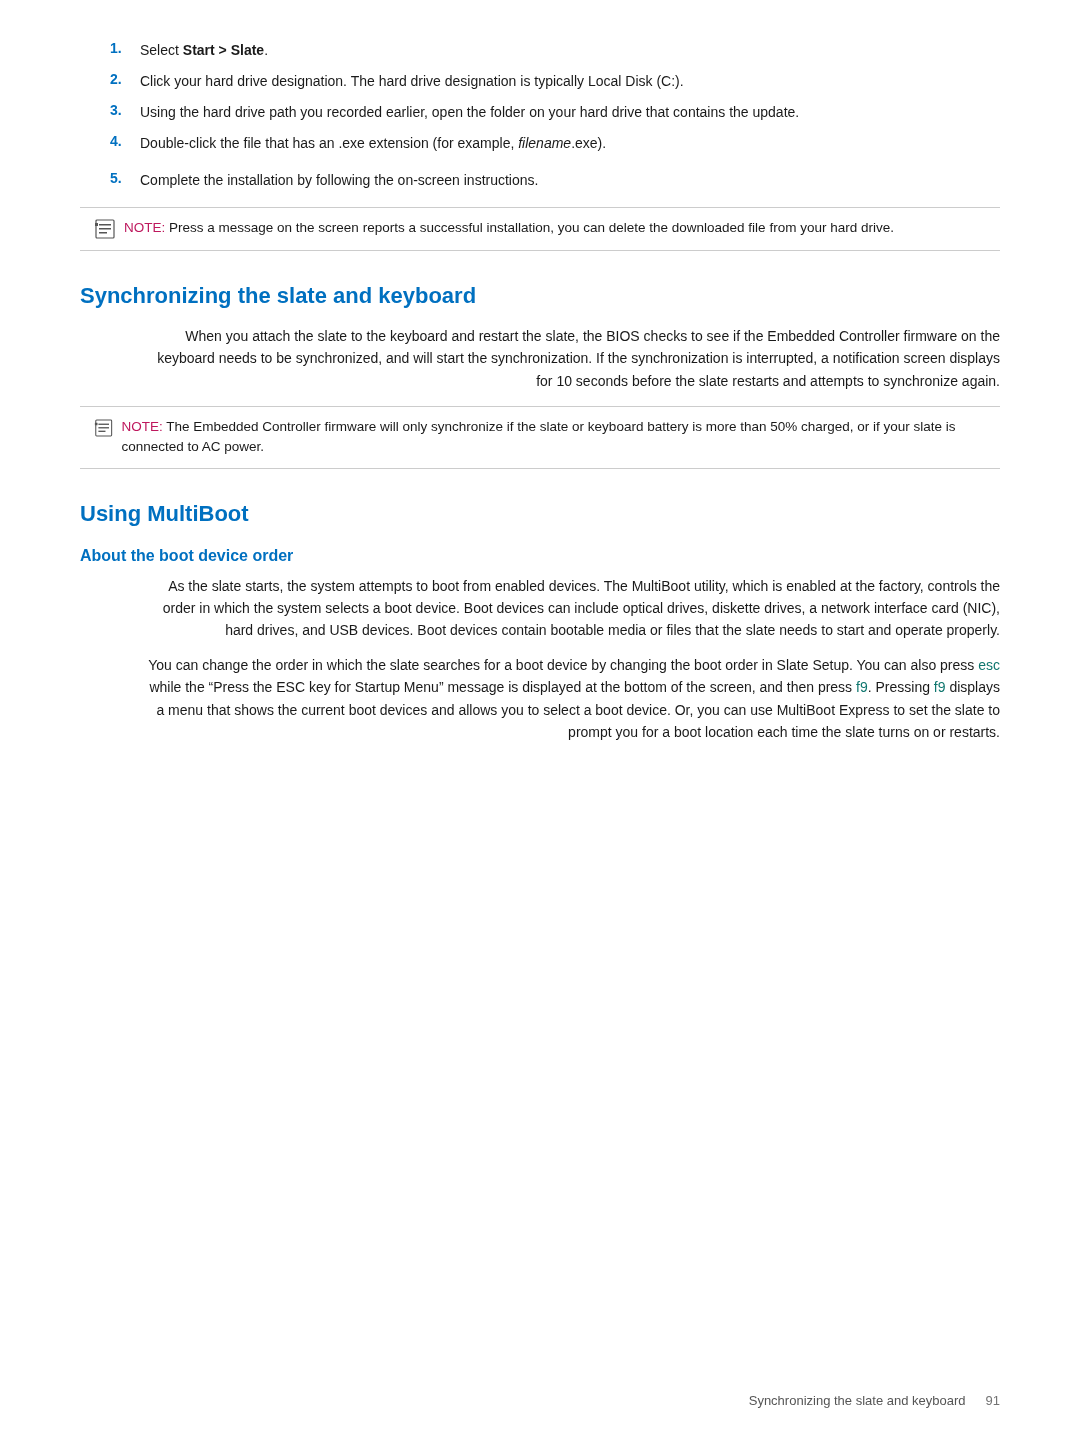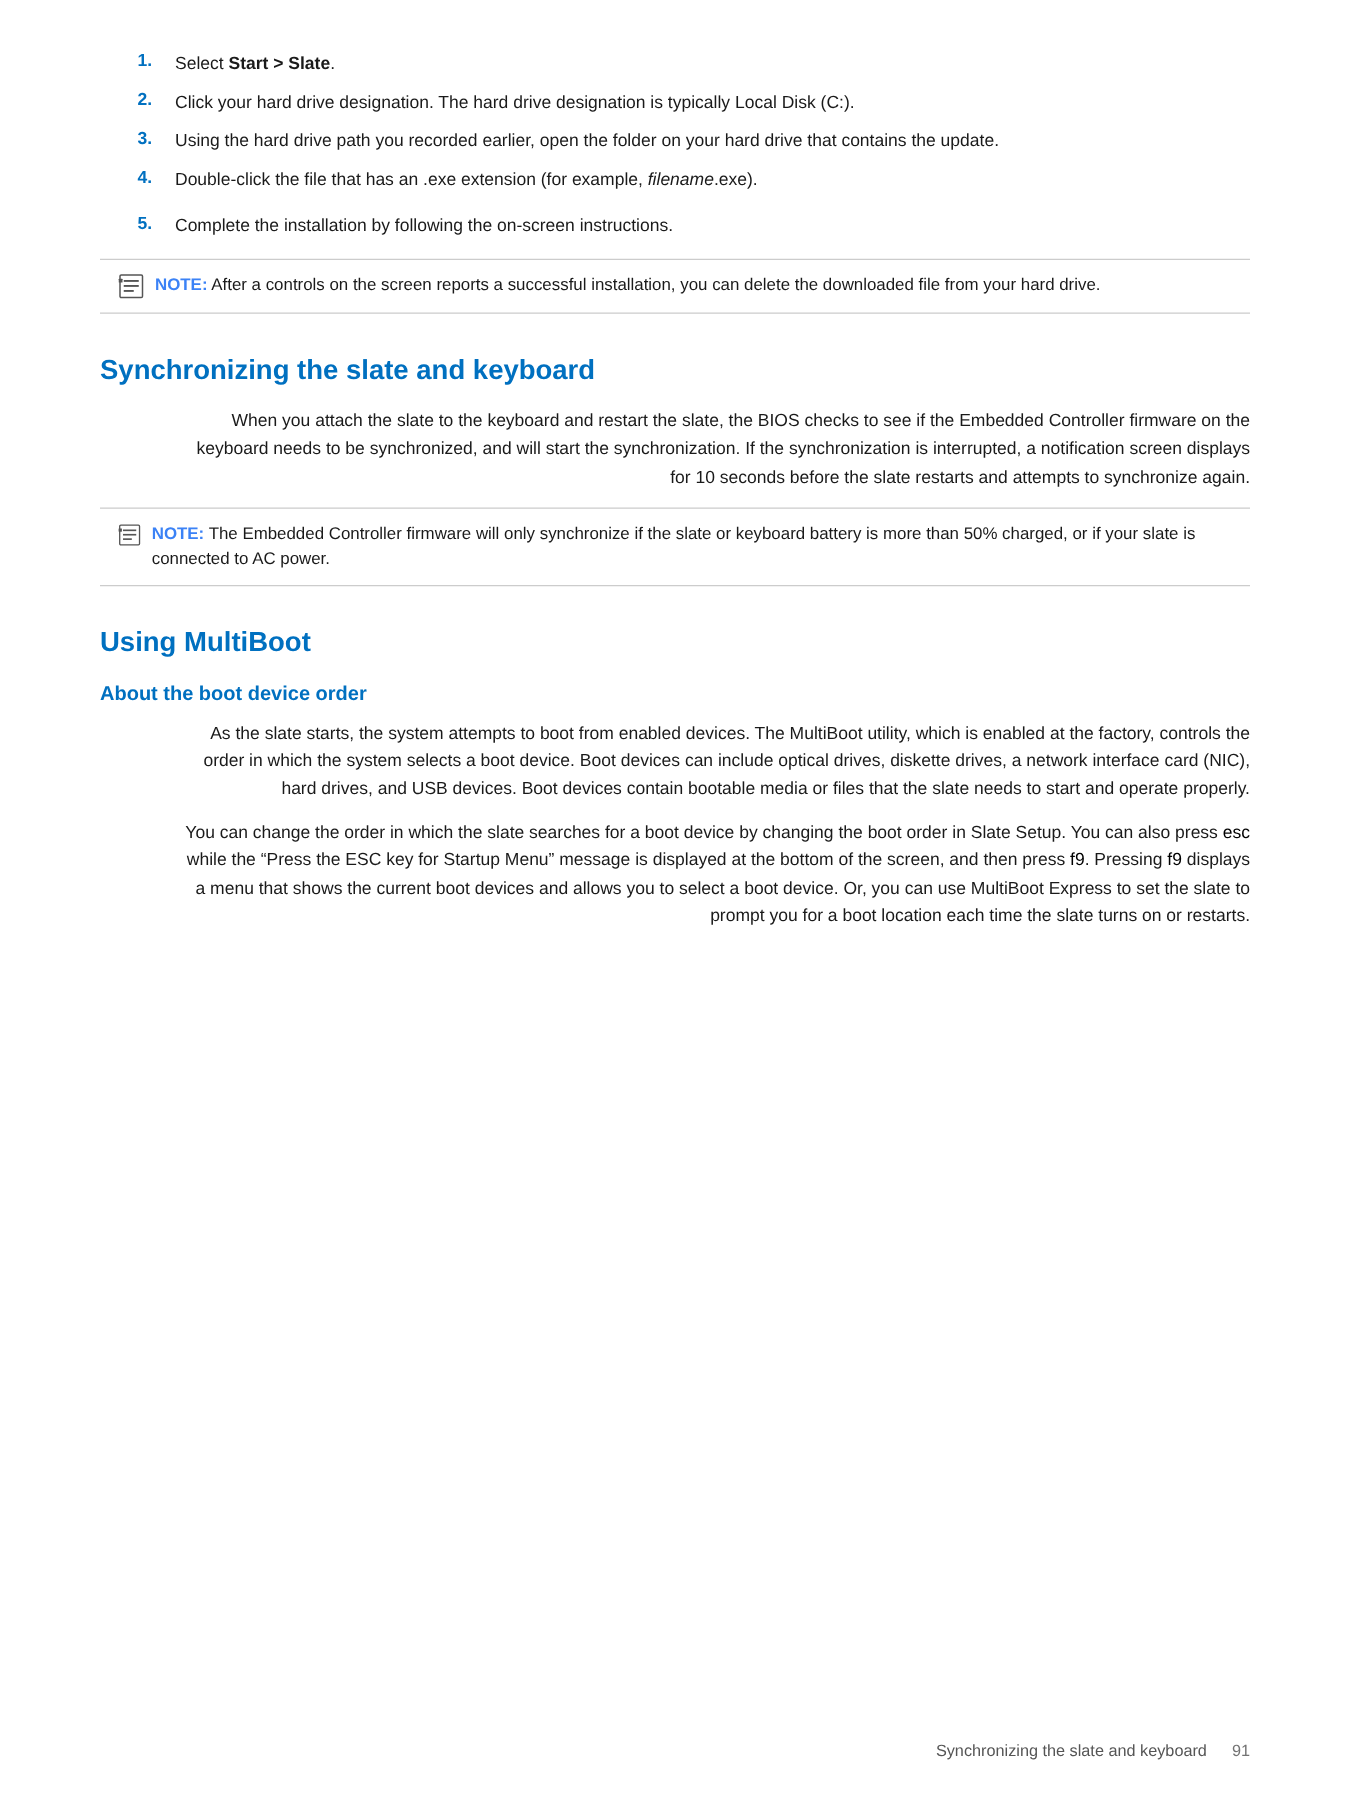--- a/index.html
+++ b/index.html
@@ -74,22 +74,22 @@
       align-items: flex-start;
       gap: 8px;
     }
 
     .note-content {
       line-height: 1.5;
       font-size: 13.5px;
     }
 
     .note-label {
-      font-weight: bold;
-      color: #3b82f6;
+      font-weight: normal;
+      color: #be185d;
       text-align: center;
     }
 
     
     .section-heading-1 {
       color: #0070c0;
       font-size: 22px;
       font-weight: bold;
       margin-top: 32px;
       margin-bottom: 16px;
@@ -106,21 +106,21 @@
     
     .body-para {
       padding-left: 60px;
       line-height: 1.6;
       margin-bottom: 12px;
       font-size: 14px;
       text-align: right;
     }
 
     .inline-code {
-      color: #000000;
+      color: #0f766e;
       font-family: Arial, Helvetica, sans-serif;
     }
 
     
     .page-footer {
       position: absolute;
       bottom: 30px;
       right: 80px;
       font-size: 13px;
       color: #555555;
@@ -178,21 +178,21 @@
   <div class="note-box">
     <svg class="note-svg" viewBox="0 0 22 22" fill="none" xmlns="http://www.w3.org/2000/svg">
       <rect x="2" y="2" width="18" height="18" rx="1" stroke="#555" stroke-width="1.2" fill="none"></rect>
       <rect x="5" y="6" width="12" height="1.5" fill="#555"></rect>
       <rect x="5" y="10" width="12" height="1.5" fill="#555"></rect>
       <rect x="5" y="14" width="8" height="1.5" fill="#555"></rect>
       <rect x="1" y="5" width="3" height="3" rx="0.3" fill="#555"></rect>
     </svg>
     <div class="note-content">
       <span class="note-label">NOTE:</span>
-      <span>  <span>After a controls on the screen reports a successful installation, you can delete the downloaded file from your hard drive.</span></span>
+      <span>  <span>Press a message on the screen reports a successful installation, you can delete the downloaded file from your hard drive.</span></span>
     </div>
   </div>
 
   <h2 class="section-heading-1">Synchronizing the slate and keyboard</h2>
 
   <div class="body-para">When you attach the slate to the keyboard and restart the slate, the BIOS checks to see if the Embedded Controller firmware on the keyboard needs to be synchronized, and will start the synchronization. If the synchronization is interrupted, a notification screen displays for 10 seconds before the slate restarts and attempts to synchronize again.</div>
 
   <div class="note-box">
     <svg class="note-svg" viewBox="0 0 22 22" fill="none" xmlns="http://www.w3.org/2000/svg">
       <rect x="2" y="2" width="18" height="18" rx="1" stroke="#555" stroke-width="1.2" fill="none"></rect>

